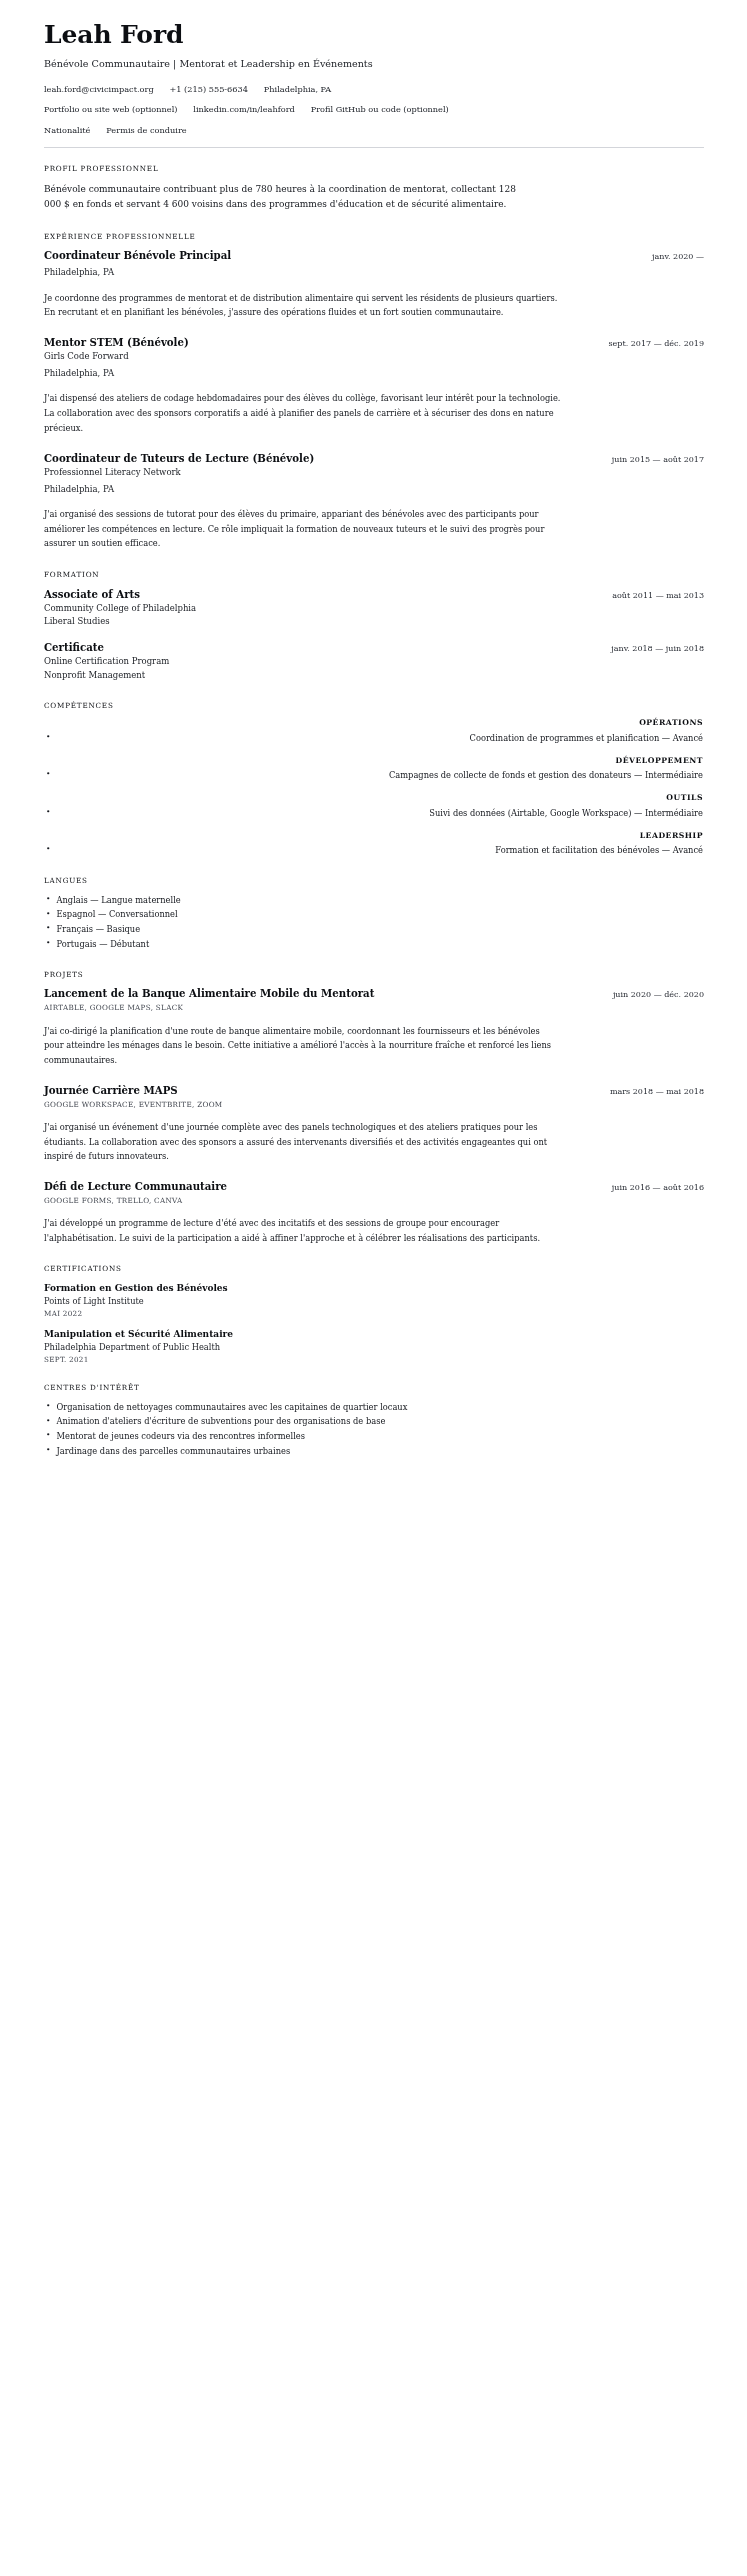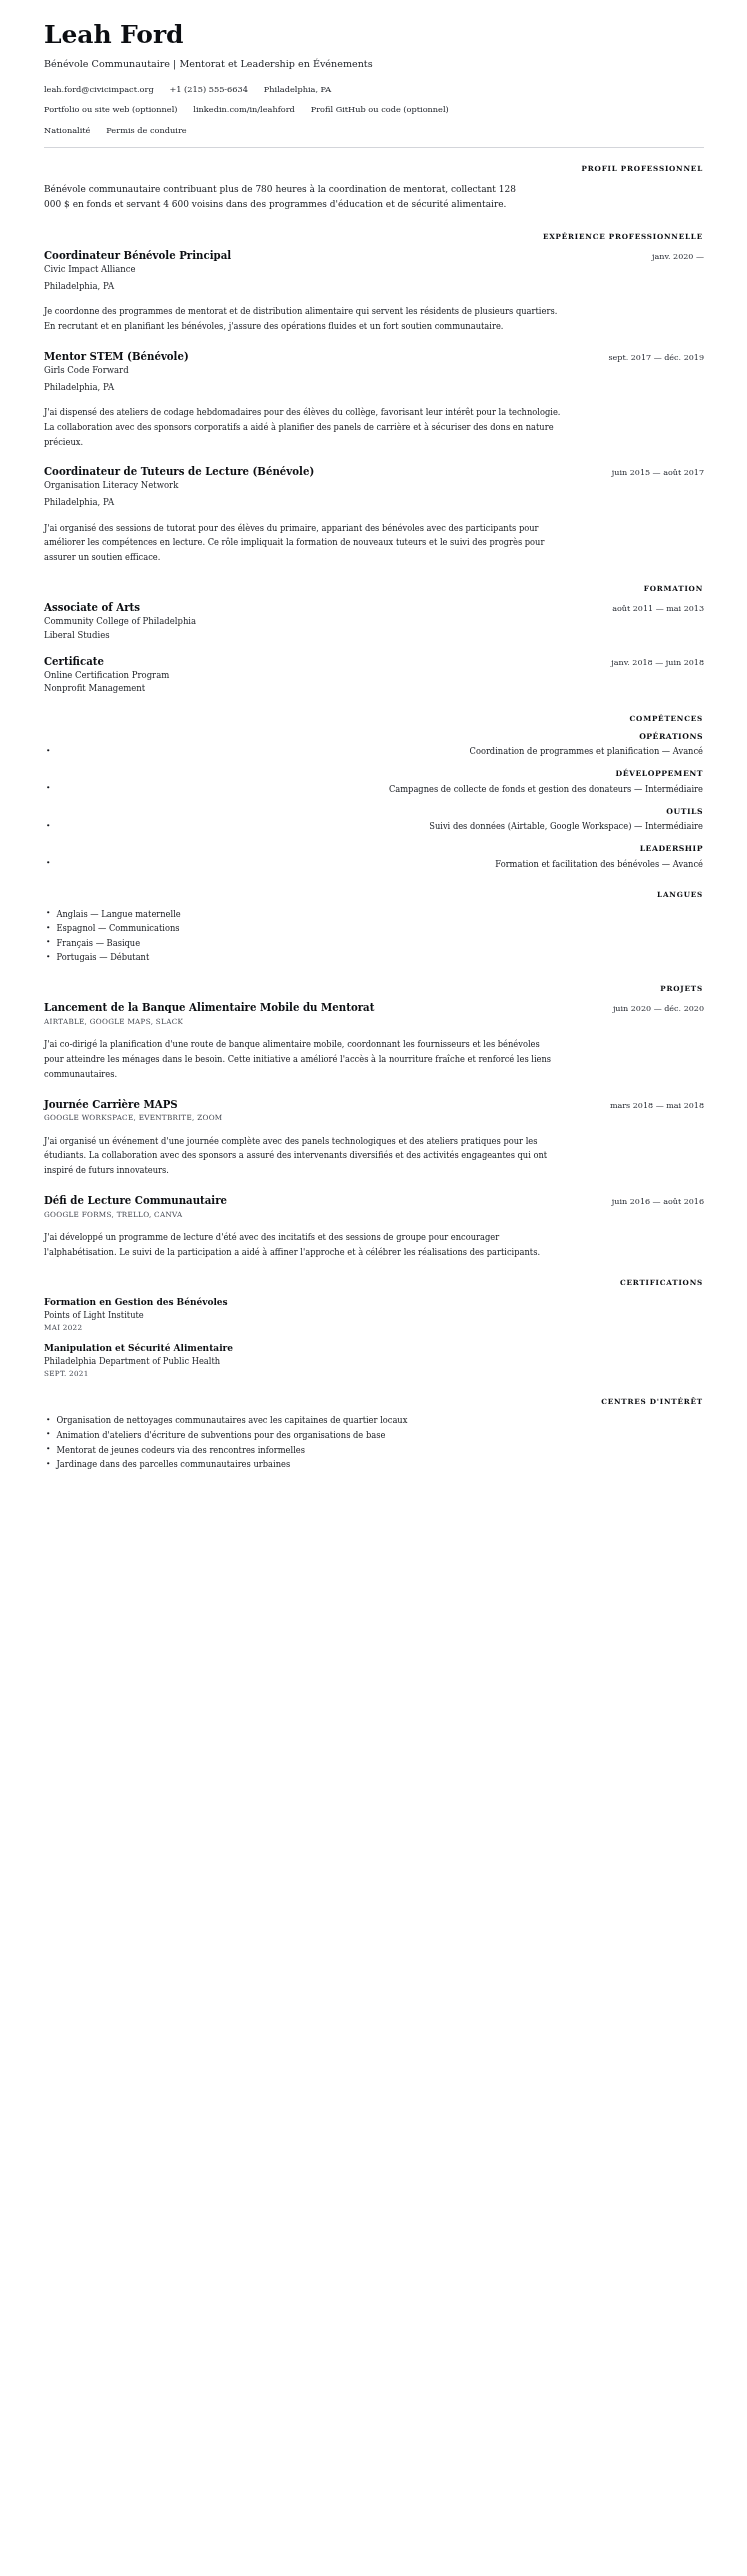--- a/index.html
+++ b/index.html
@@ -53,26 +53,25 @@
     margin: 11.2px 0 16px 0;
     width: 660px;
   }
 
   
   .section {
     margin-bottom: 13.7px;
   }
   .section-title {
     font-size: 7.2px;
-    font-weight: 700;
+    font-weight: 400;
     letter-spacing: 0.8px;
     text-transform: uppercase;
     color: #0c0e12;
     margin: 0 0 8.7px 0;
-    text-align: right;
   }
 
   .summary {
     font-size: 9px;
     line-height: 1.72;
     margin: 0;
     max-width: 492px;
     color: #15181e;
   }
 
@@ -233,41 +232,40 @@
   </section>
 
   <section class="section sp-sec-lg">
     <h2 class="section-title">Expérience Professionnelle</h2>
 
     <div class="entry sp-exp">
       <div class="entry-head">
         <h3 class="entry-title">Coordinateur Bénévole Principal</h3>
         <span class="entry-date">janv. 2020 —</span>
       </div>
-      <p class="entry-org">Civic Impact Alliance</p>
       <p class="entry-sub">Philadelphia, PA</p>
       <p class="entry-desc">Je coordonne des programmes de mentorat et de distribution alimentaire qui servent les résidents de plusieurs quartiers. En recrutant et en planifiant les bénévoles, j'assure des opérations fluides et un fort soutien communautaire.</p>
     </div>
 
     <div class="entry sp-exp">
       <div class="entry-head">
         <h3 class="entry-title">Mentor STEM (Bénévole)</h3>
         <span class="entry-date">sept. 2017 — déc. 2019</span>
       </div>
       <p class="entry-org">Girls Code Forward</p>
       <p class="entry-sub">Philadelphia, PA</p>
       <p class="entry-desc">J'ai dispensé des ateliers de codage hebdomadaires pour des élèves du collège, favorisant leur intérêt pour la technologie. La collaboration avec des sponsors corporatifs a aidé à planifier des panels de carrière et à sécuriser des dons en nature précieux.</p>
     </div>
 
     <div class="entry">
       <div class="entry-head">
         <h3 class="entry-title">Coordinateur de Tuteurs de Lecture (Bénévole)</h3>
         <span class="entry-date">juin 2015 — août 2017</span>
       </div>
-      <p class="entry-org">Organisation Literacy Network</p>
+      <p class="entry-org">Professionnel Literacy Network</p>
       <p class="entry-sub">Philadelphia, PA</p>
       <p class="entry-desc">J'ai organisé des sessions de tutorat pour des élèves du primaire, appariant des bénévoles avec des participants pour améliorer les compétences en lecture. Ce rôle impliquait la formation de nouveaux tuteurs et le suivi des progrès pour assurer un soutien efficace.</p>
     </div>
   </section>
 
   <section class="section sp-sec-lg">
     <h2 class="section-title">Formation</h2>
 
 
     <div class="entry" style="margin-bottom:12.5px;">
@@ -318,21 +316,21 @@
       <ul class="bullets">
         <li>Formation et facilitation des bénévoles — Avancé</li>
       </ul>
     </div>
   </section>
 
   <section class="section sp-sec-lg">
     <h2 class="section-title">Langues</h2>
     <ul class="bullets">
       <li>Anglais — Langue maternelle</li>
-      <li>Espagnol — Communications</li>
+      <li>Espagnol — Conversationnel</li>
       <li>Français — Basique</li>
       <li>Portugais — Débutant</li>
     </ul>
   </section>
 
   <section class="section sp-sec-lg">
     <h2 class="section-title">Projets</h2>
 
     <div class="entry sp-exp">
       <div class="entry-head">

